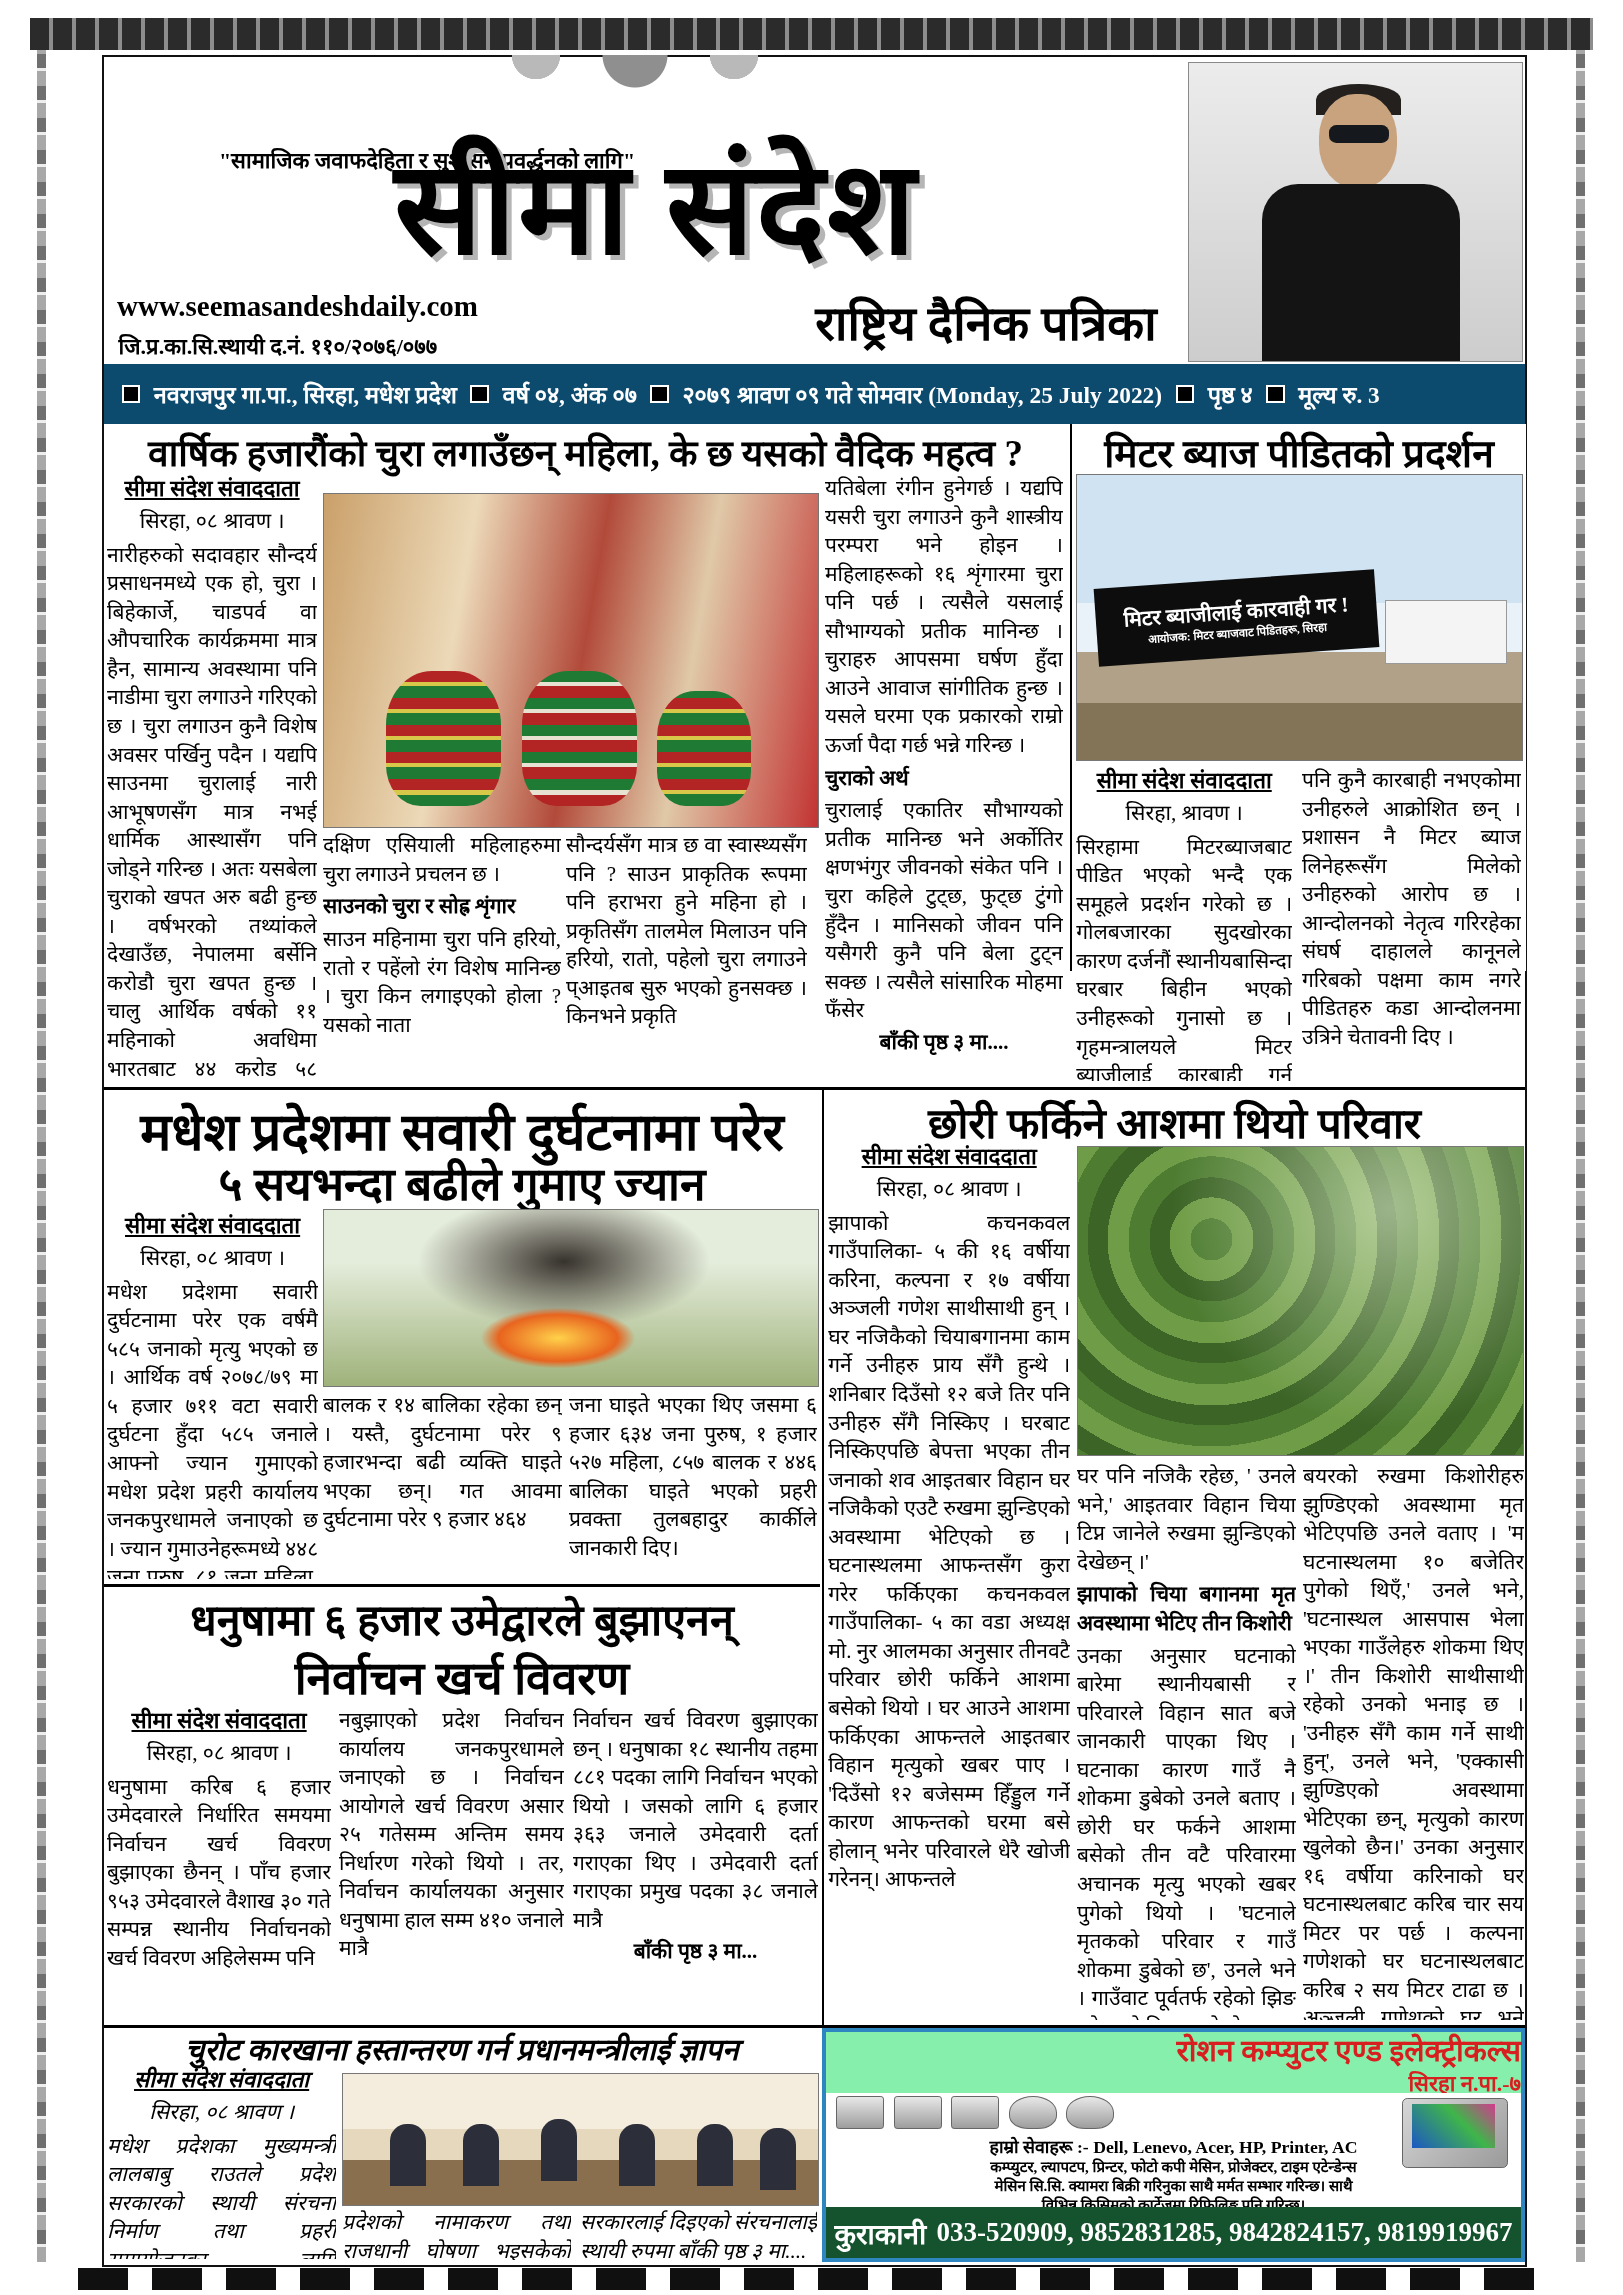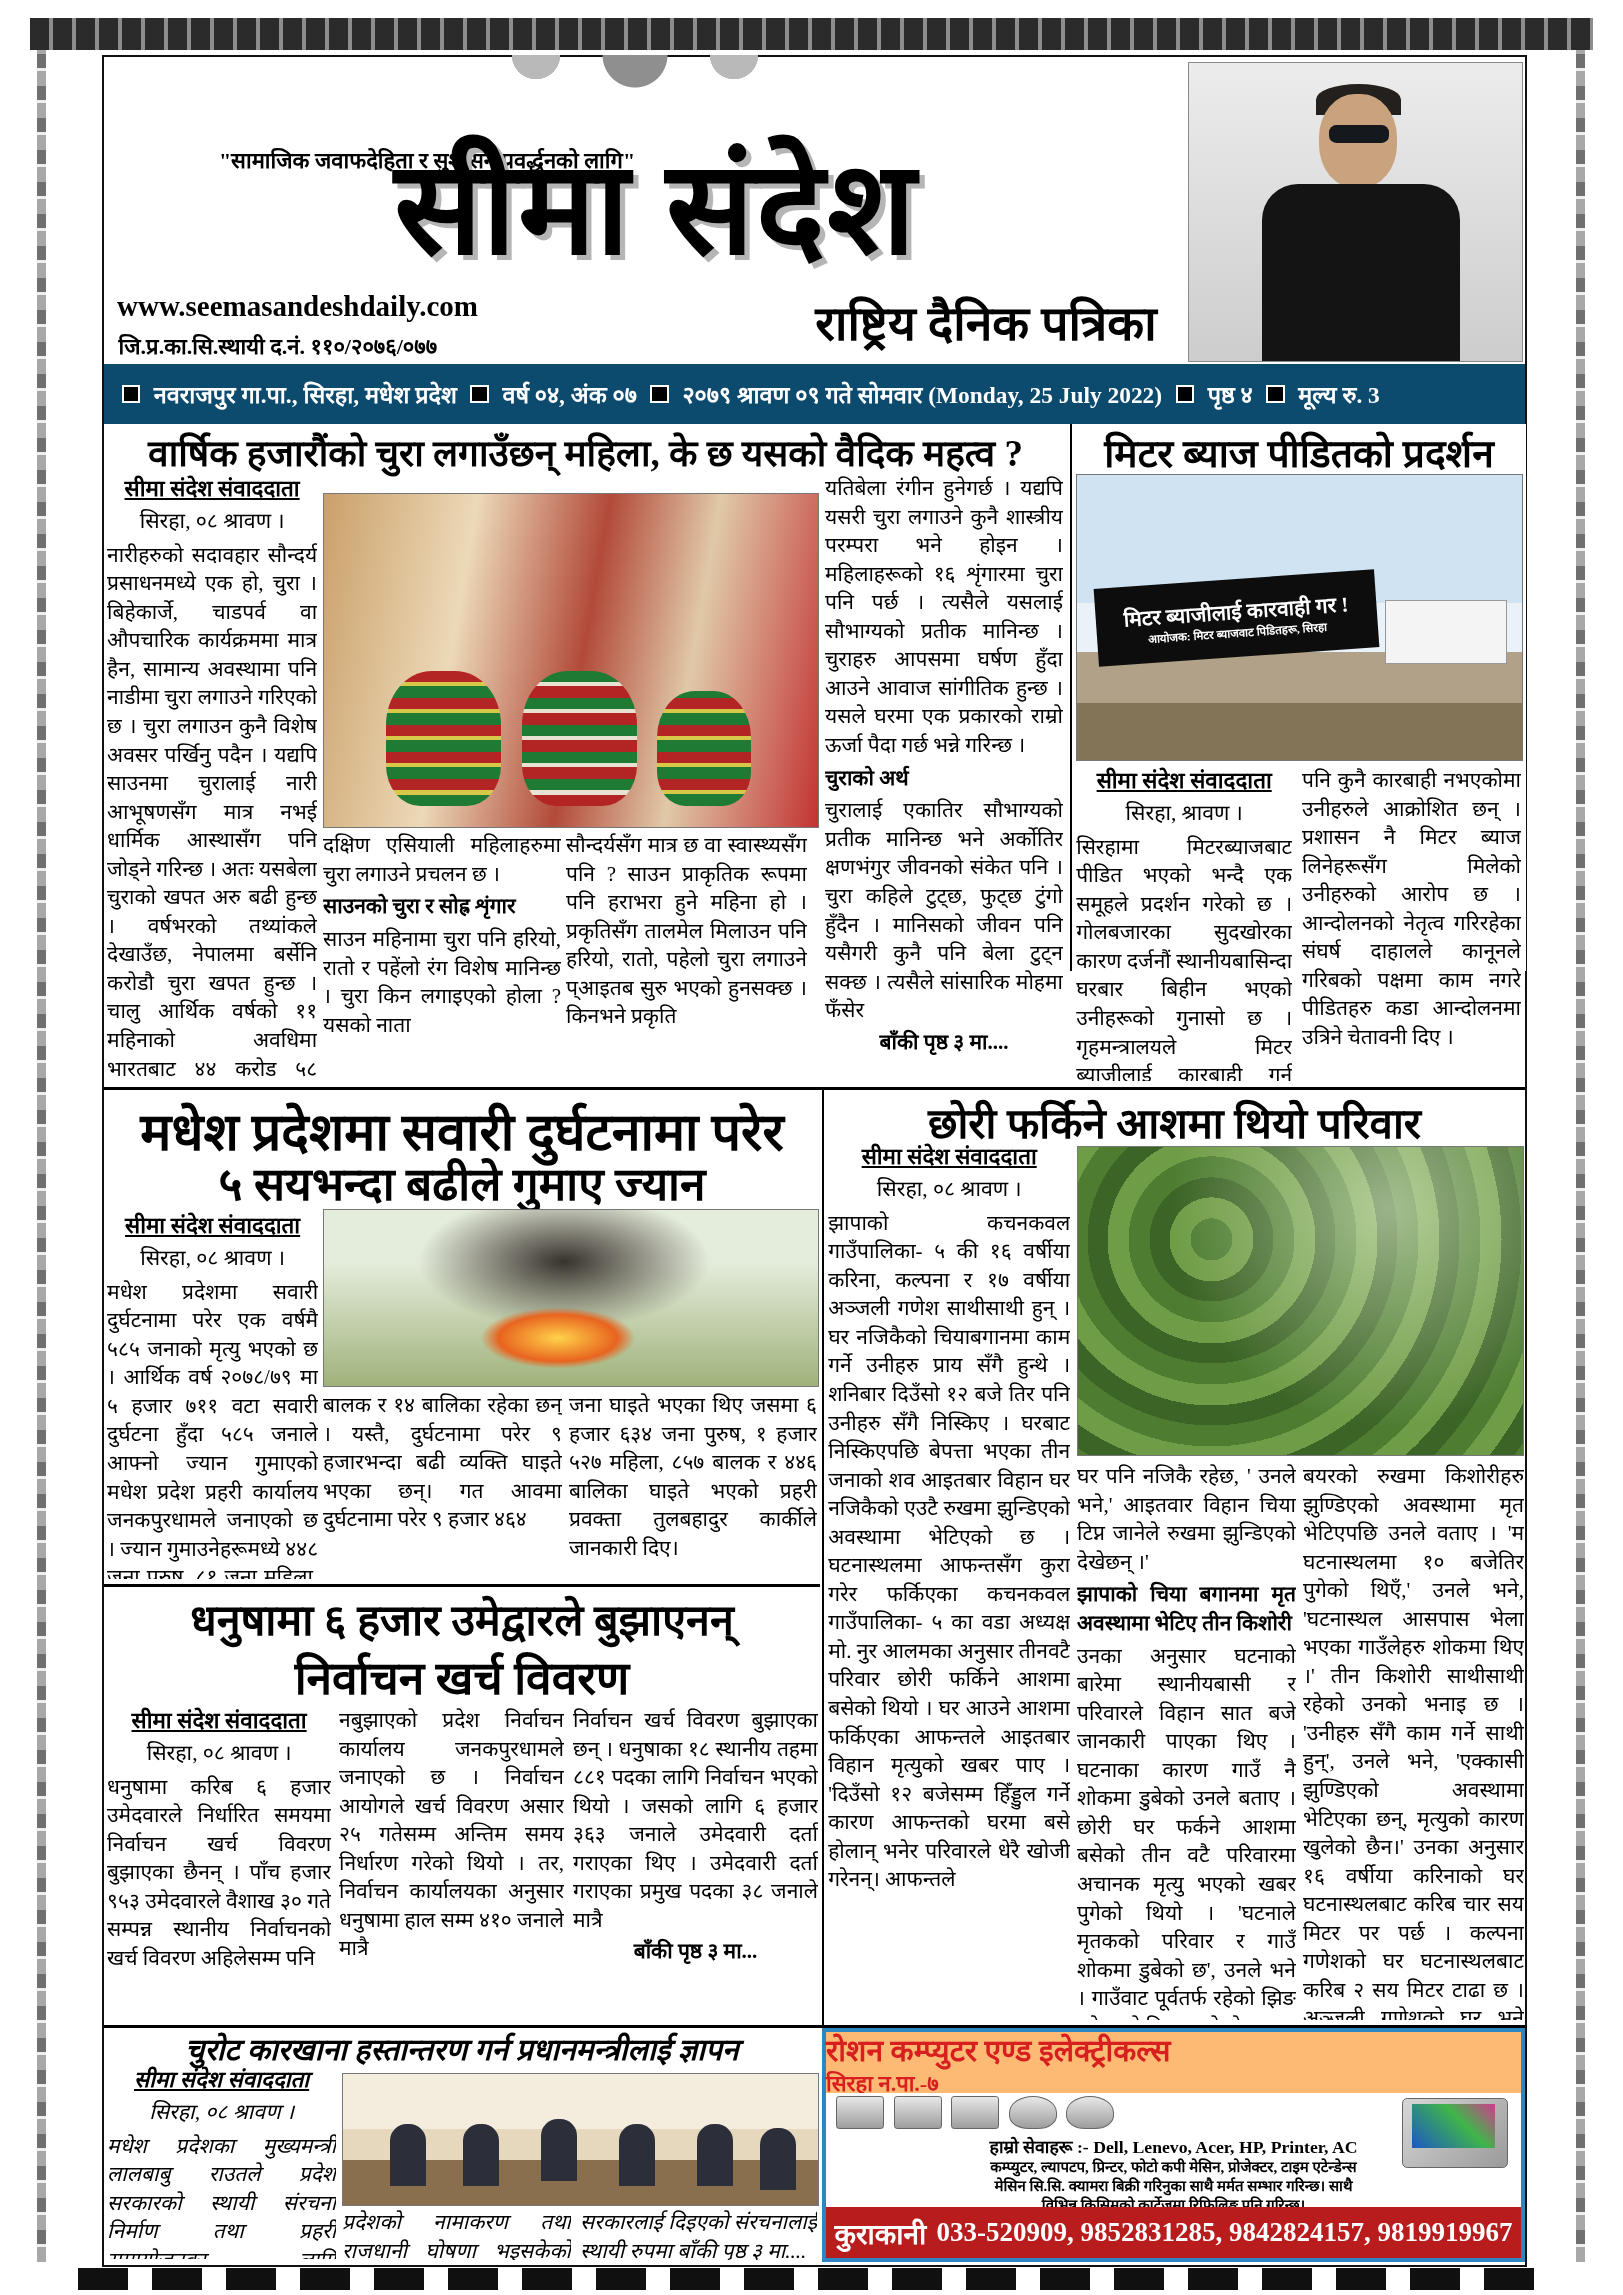--- a/index.html
+++ b/index.html
@@ -75,35 +75,35 @@
   .ph-fire .flame{position:absolute;left:135px;top:89px;width:198px;height:78px;border-radius:50%;
      background:radial-gradient(closest-side,#ffd24a,#e8641f 60%,transparent 78%);}
   .ph-trees{background:repeating-radial-gradient(circle at 30% 30%,#4e7d32 0 21px,#6f9c46 21px 42px,#3c6426 42px 62px);}
   .ph-trees .lite{position:absolute;inset:0;background:radial-gradient(circle at 70% 20%,rgba(235,245,220,.55),transparent 55%);}
   .ph-meet{background:linear-gradient(#f4ecdc 0 42%,#e6d8bd 42% 66%,#8a6f4e 66%);}
   .ph-meet .p{position:absolute;top:50px;width:36px;height:62px;border-radius:16.7px 16.7px 0 0;background:#2c2f3a;}
   
   .ad{border:4.2px solid #2e86c1;}
   .ad .corner{position:absolute;top:0;width:68px;height:57px;background:#f08a24;}
   .ad .corner.r{right:0;} .ad .corner.l{left:0;}
-  .ad .head{position:absolute;left:0;top:0;width:100%;height:61px;background:#fdba74;
-            text-align:left;color:#d81f1f;font-weight:bold;}
+  .ad .head{position:absolute;left:0;top:0;width:100%;height:61px;background:#86efac;
+            text-align:right;color:#d81f1f;font-weight:bold;}
   .ad .head .t{font-size:30px;line-height:1.1;margin-top:2.1px;}
   .ad .head .loc{font-size:22px;}
   .ad .mid{position:absolute;left:0;top:61px;width:100%;height:116px;background:#fff;text-align:center;}
   .ad .devices{position:absolute;left:10.4px;top:3.1px;display:flex;gap:9.4px;}
   .ad .dev{width:46px;height:31px;background:linear-gradient(#e8e8e8,#9d9d9d);border:1px solid #666;border-radius:3.1px;}
   .ad .dev.cam{border-radius:50% 50% 40% 40%;}
   .ad .laptop{position:absolute;right:13.5px;top:5.2px;width:104px;height:68px;
       background:linear-gradient(135deg,#d7d7d7,#9a9a9a);border:1px solid #666;border-radius:5.2px;}
   .ad .laptop .scr{position:absolute;left:9.4px;top:5.2px;width:83px;height:44px;
       background:linear-gradient(45deg,#1c57c4,#3fb54a 60%,#d23b8e);}
   .ad .svc{font-size:17.7px;font-weight:bold;margin-top:41px;}
   .ad .ln{font-size:15px;font-weight:bold;line-height:1.25;}
-  .ad .foot{position:absolute;left:0;bottom:0;width:100%;height:51px;background:#b91c1c;color:#fff;
+  .ad .foot{position:absolute;left:0;bottom:0;width:100%;height:51px;background:#14532d;color:#fff;
             display:flex;align-items:center;justify-content:center;gap:10.4px;font-weight:bold;}
   .ad .foot .lbl{font-size:28px;} .ad .foot .ph{font-size:27px;}
 </style>
 </head>
 <body>
 
 <div class="page">
   <div class="topband"></div>
   <div class="rail left"></div>
   <div class="rail right"></div>

